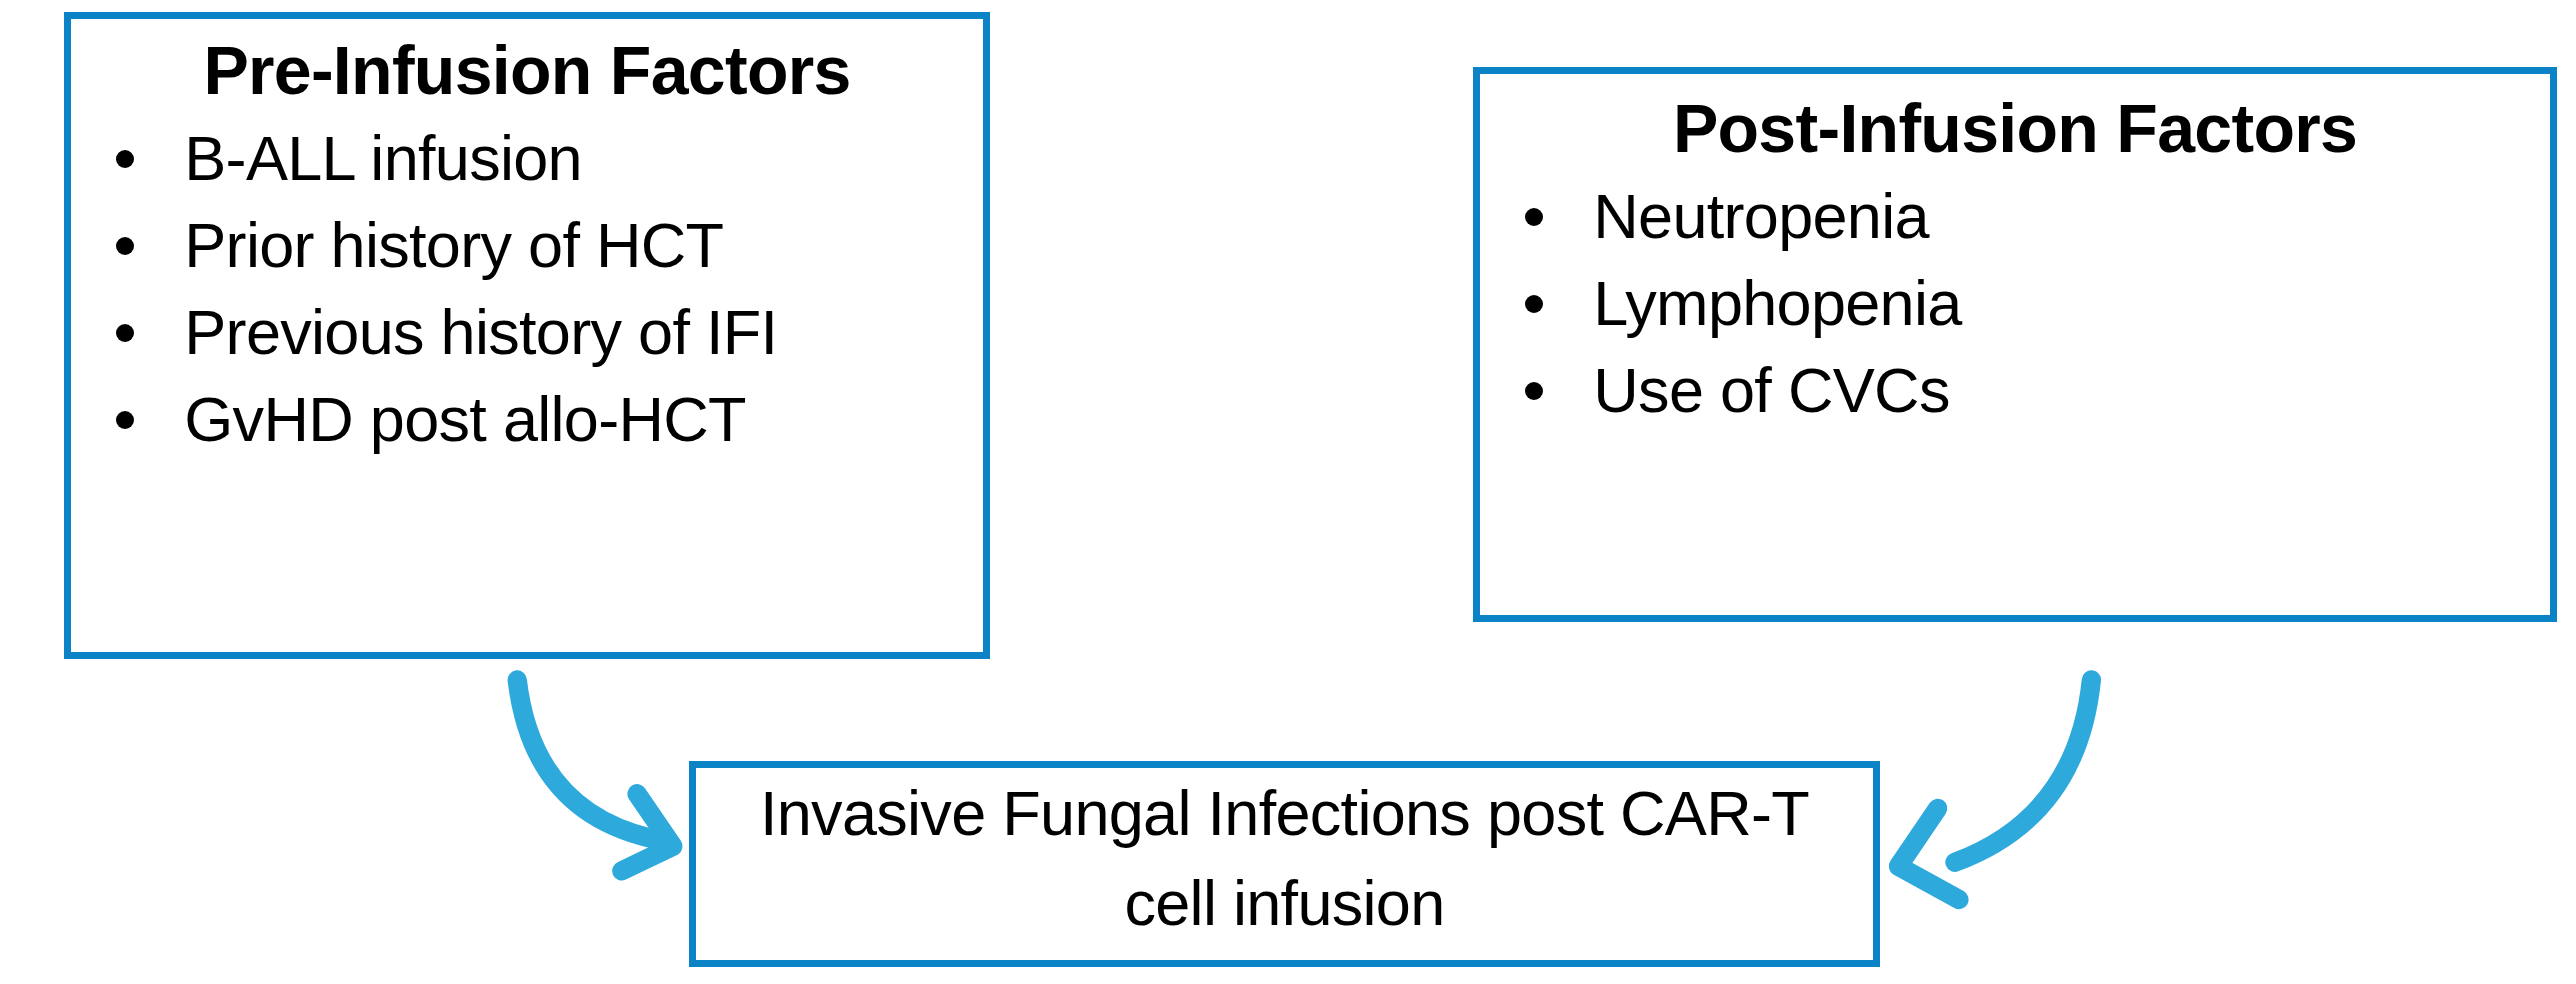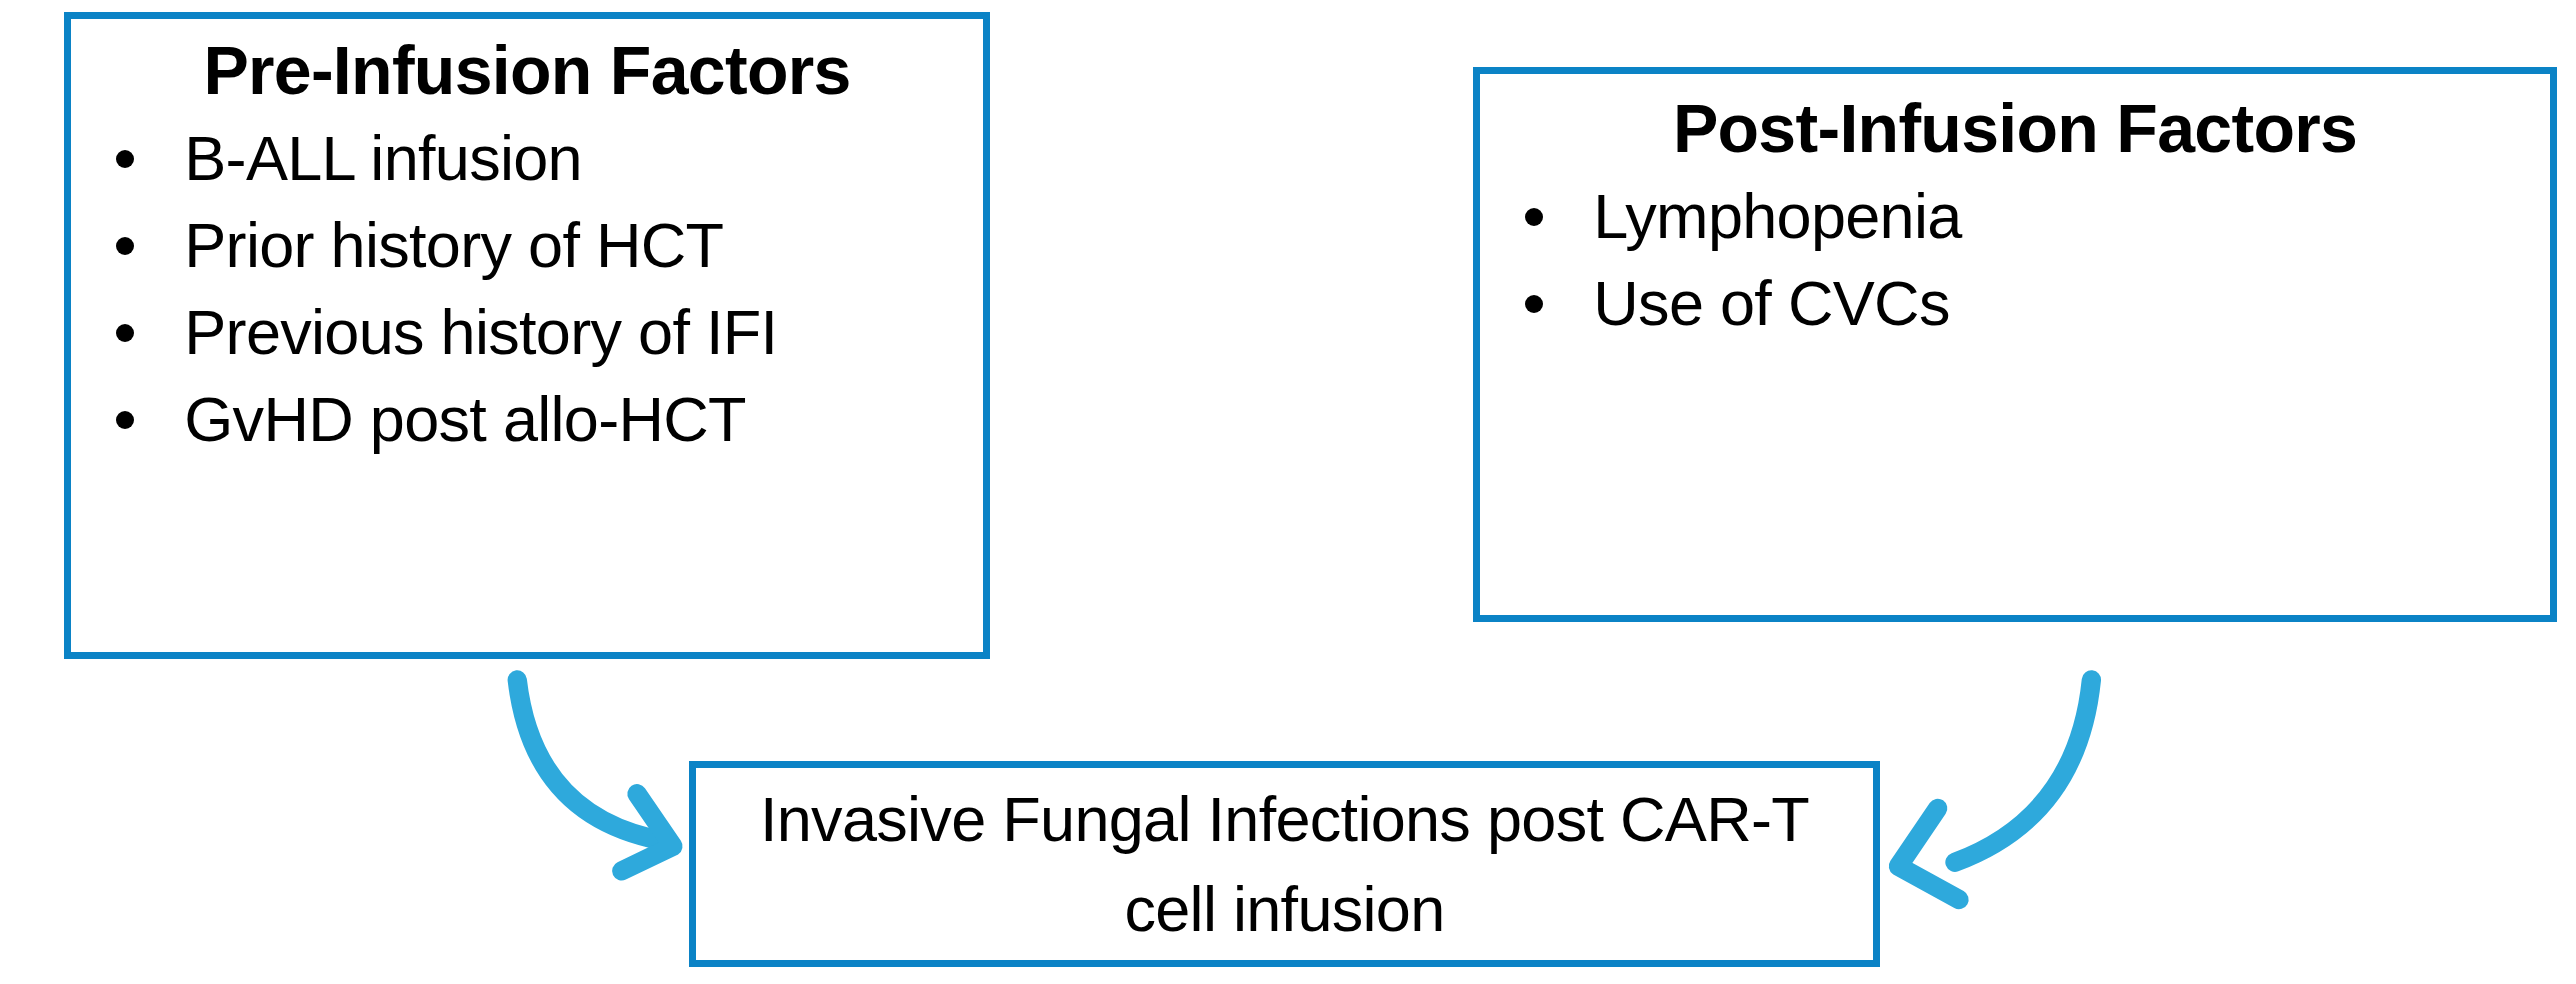--- a/index.html
+++ b/index.html
@@ -70,21 +70,21 @@
   #outcome-box {
     position: absolute;
     box-sizing: border-box;
     left: 689px;
     top: 761px;
     width: 1191px;
     height: 206px;
     border: 7.3px solid #0b83c6;
     background: #ffffff;
     display: flex;
-    align-items: center;
+    align-items: flex-start;
     justify-content: center;
     text-align: center;
   }
   #outcome-box .outcome-text {
     font-size: 63px;
     line-height: 90px;
     letter-spacing: -0.7px;
     padding: 0 40px;
   }
   #arrow-layer {
@@ -114,20 +114,21 @@
       <li>B-ALL infusion</li>
       <li>Prior history of HCT</li>
       <li>Previous history of IFI</li>
       <li>GvHD post allo-HCT</li>
     </ul>
   </div>
 
   <div id="post-box" class="factor-box">
     <div class="box-title">Post-Infusion Factors</div>
     <ul class="factor-list">
+      <li>Neutropenia</li>
       <li>Lymphopenia</li>
       <li>Use of CVCs</li>
     </ul>
   </div>
 
   <div id="outcome-box">
     <div class="outcome-text">Invasive Fungal Infections post CAR-T cell infusion</div>
   </div>
 
   <svg id="arrow-layer" viewBox="0 0 3871 1479">

